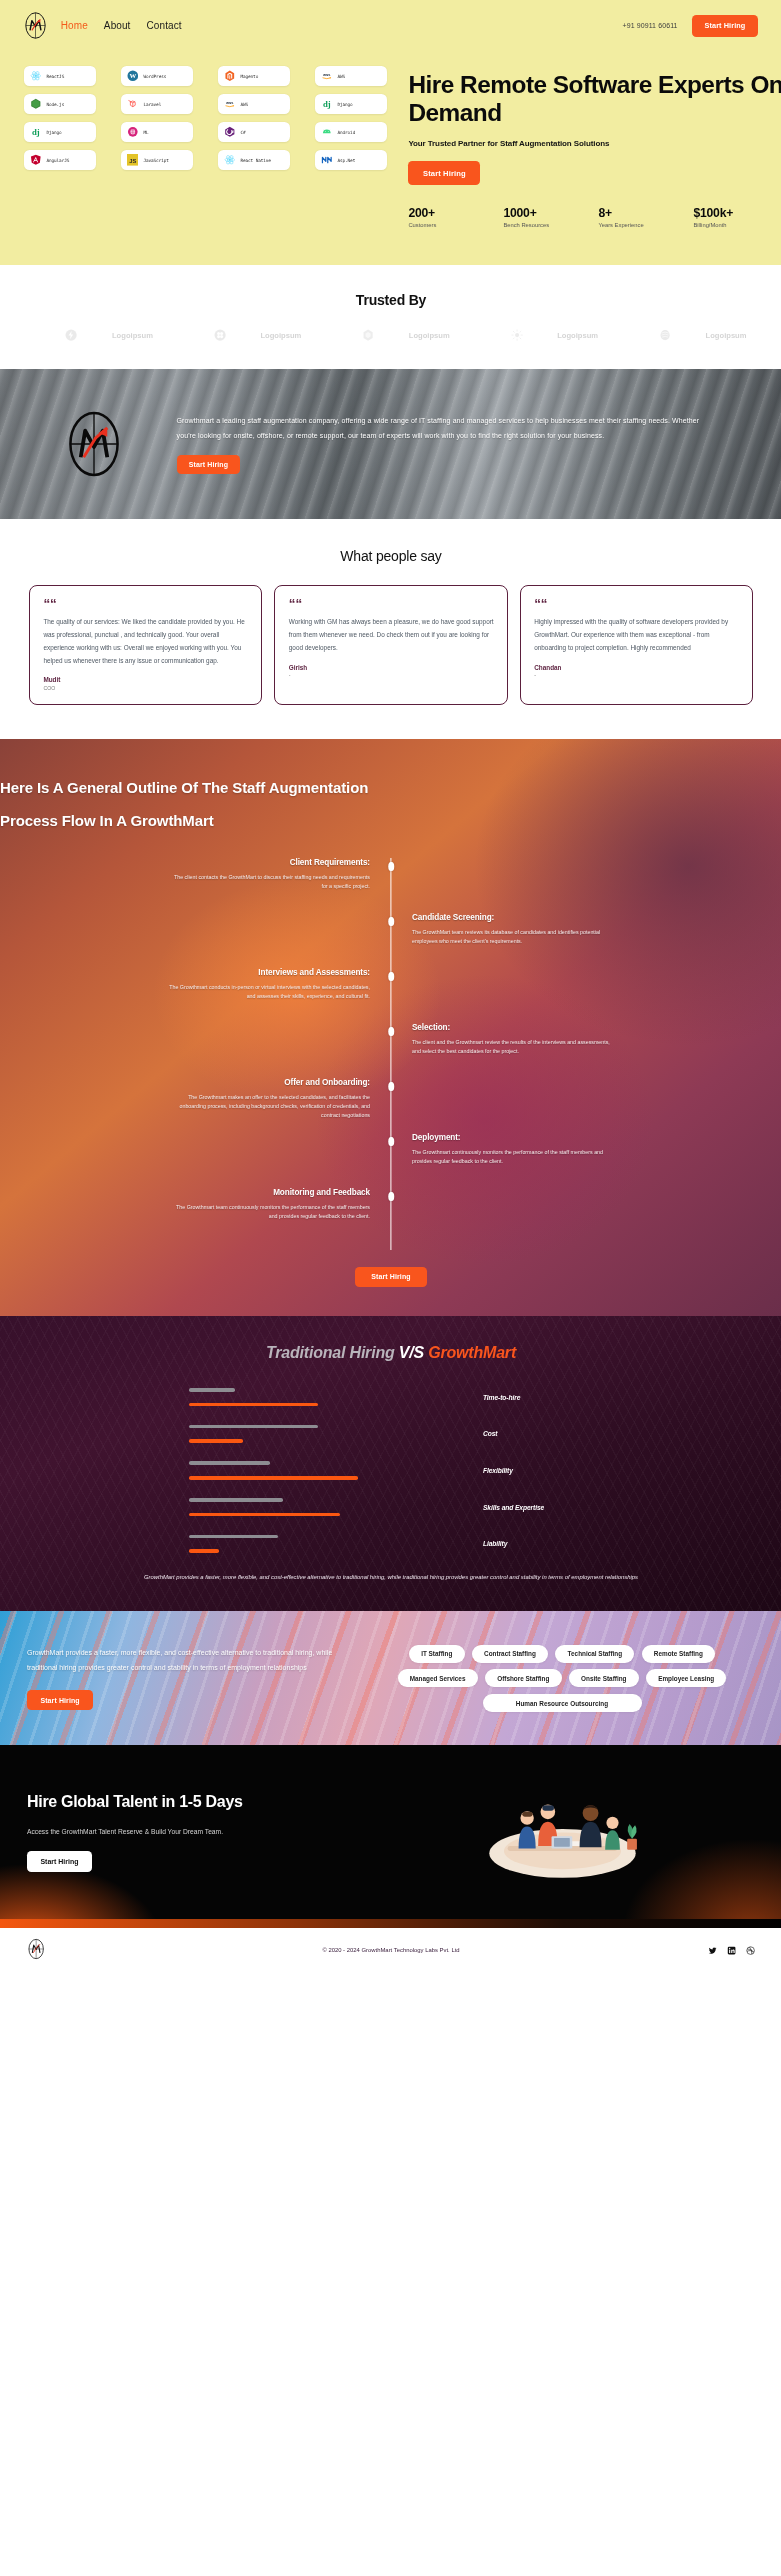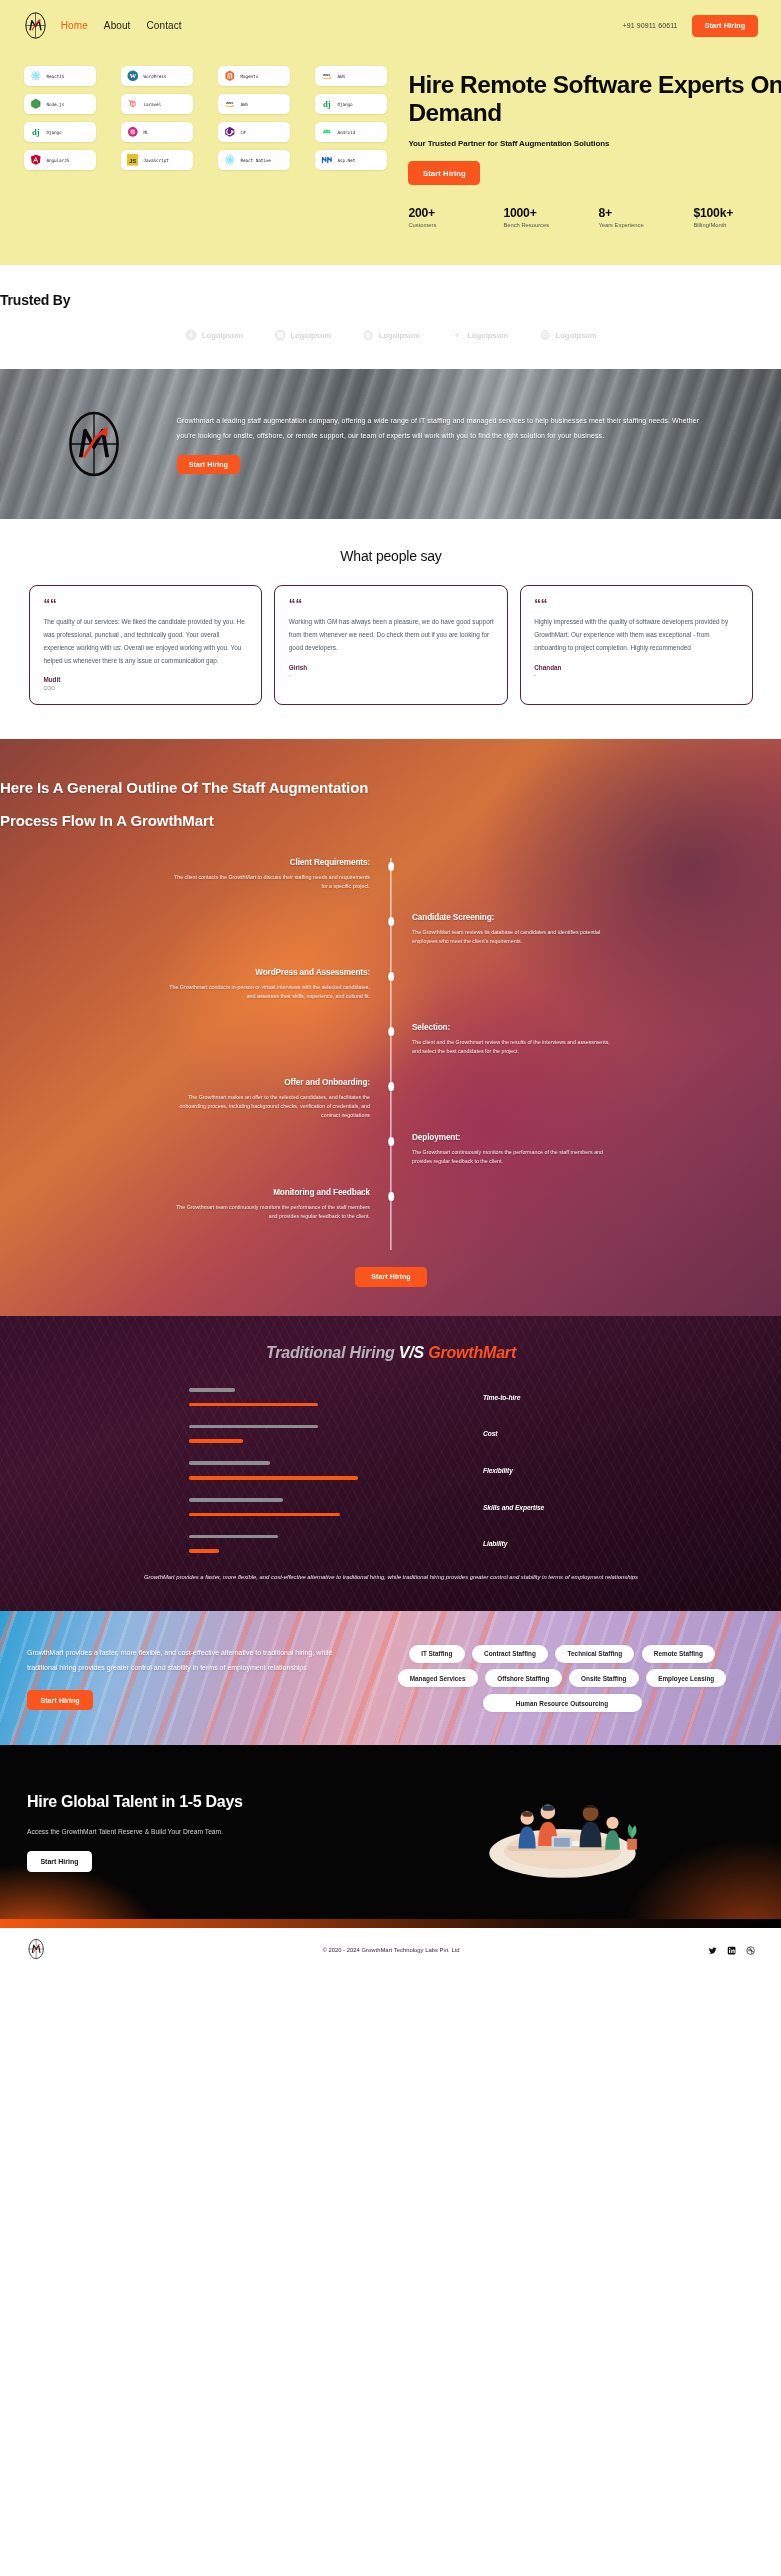--- a/index.html
+++ b/index.html
@@ -70,29 +70,29 @@
     letter-spacing:-0.1px;
   }
   .hero-cta { margin-top:13.4px; }
   .hero-cta .btn-orange { padding:7.3px 14.7px; font-size:7.6px; }
   .stats { display:flex; margin-top:21px; gap:0; }
   .stat { width:95px; }
   .stat-num { font-size:12.2px; font-weight:800; color:#0b0b0b; letter-spacing:-0.2px; }
   .stat-lbl { font-size:5.8px; color:#565656; margin-top:2.4px; }
 
   
-  .trusted { background:#fff; padding:27px 0 28px; }
+  .trusted { background:#fff; padding:27px 0 28px; text-align:center; }
   .trusted h2 { font-size:14px; font-weight:800; letter-spacing:-0.2px; }
   .logo-row {
     display:flex; justify-content:center; align-items:center;
     gap:31px; margin-top:21px;
   }
   .logo-item { display:flex; align-items:center; gap:4.3px; opacity:.42; }
   .logo-item svg { display:block; }
-  .logo-item span { font-size:7.6px; font-weight:700; color:#9a9a9a; }
+  .logo-item span { font-size:7.6px; font-weight:700; color:#9a9a9a;margin-left:30px; }
 
   
   .about {
     height:150px; position:relative; overflow:hidden;
     display:flex; align-items:center;
     background:
       repeating-linear-gradient(108deg, rgba(255,255,255,.20) 0px, rgba(255,255,255,.02) 6.1px, rgba(0,0,0,.10) 13.4px, rgba(255,255,255,.12) 21px),
       linear-gradient(100deg,#6f7478 0%,#8b9196 22%,#5d6367 44%,#9aa0a5 62%,#6b7175 82%,#4e5357 100%);
   }
   .about-inner { display:flex; width:100%; padding:0 24.4px; align-items:center; }
@@ -579,21 +579,21 @@
             <div class="tl-dot"></div>
             <div class="tl-side tl-left"></div>
             <div class="tl-side tl-right">
               <div class="tl-title">Candidate Screening:</div>
               <div class="tl-desc">The GrowthMart team reviews its database of candidates and identifies potential employees who meet the client's requirements.</div>
             </div>
           </div>
           <div class="tl-item">
             <div class="tl-dot"></div>
             <div class="tl-side tl-left">
-              <div class="tl-title">WordPress and Assessments:</div>
+              <div class="tl-title">Interviews and Assessments:</div>
               <div class="tl-desc">The Growthmart conducts in-person or virtual interviews with the selected candidates, and assesses their skills, experience, and cultural fit.</div>
             </div>
             <div class="tl-side tl-right"></div>
           </div>
           <div class="tl-item">
             <div class="tl-dot"></div>
             <div class="tl-side tl-left"></div>
             <div class="tl-side tl-right">
               <div class="tl-title">Selection:</div>
               <div class="tl-desc">The client and the Growthmart review the results of the interviews and assessments, and select the best candidates for the project.</div>

